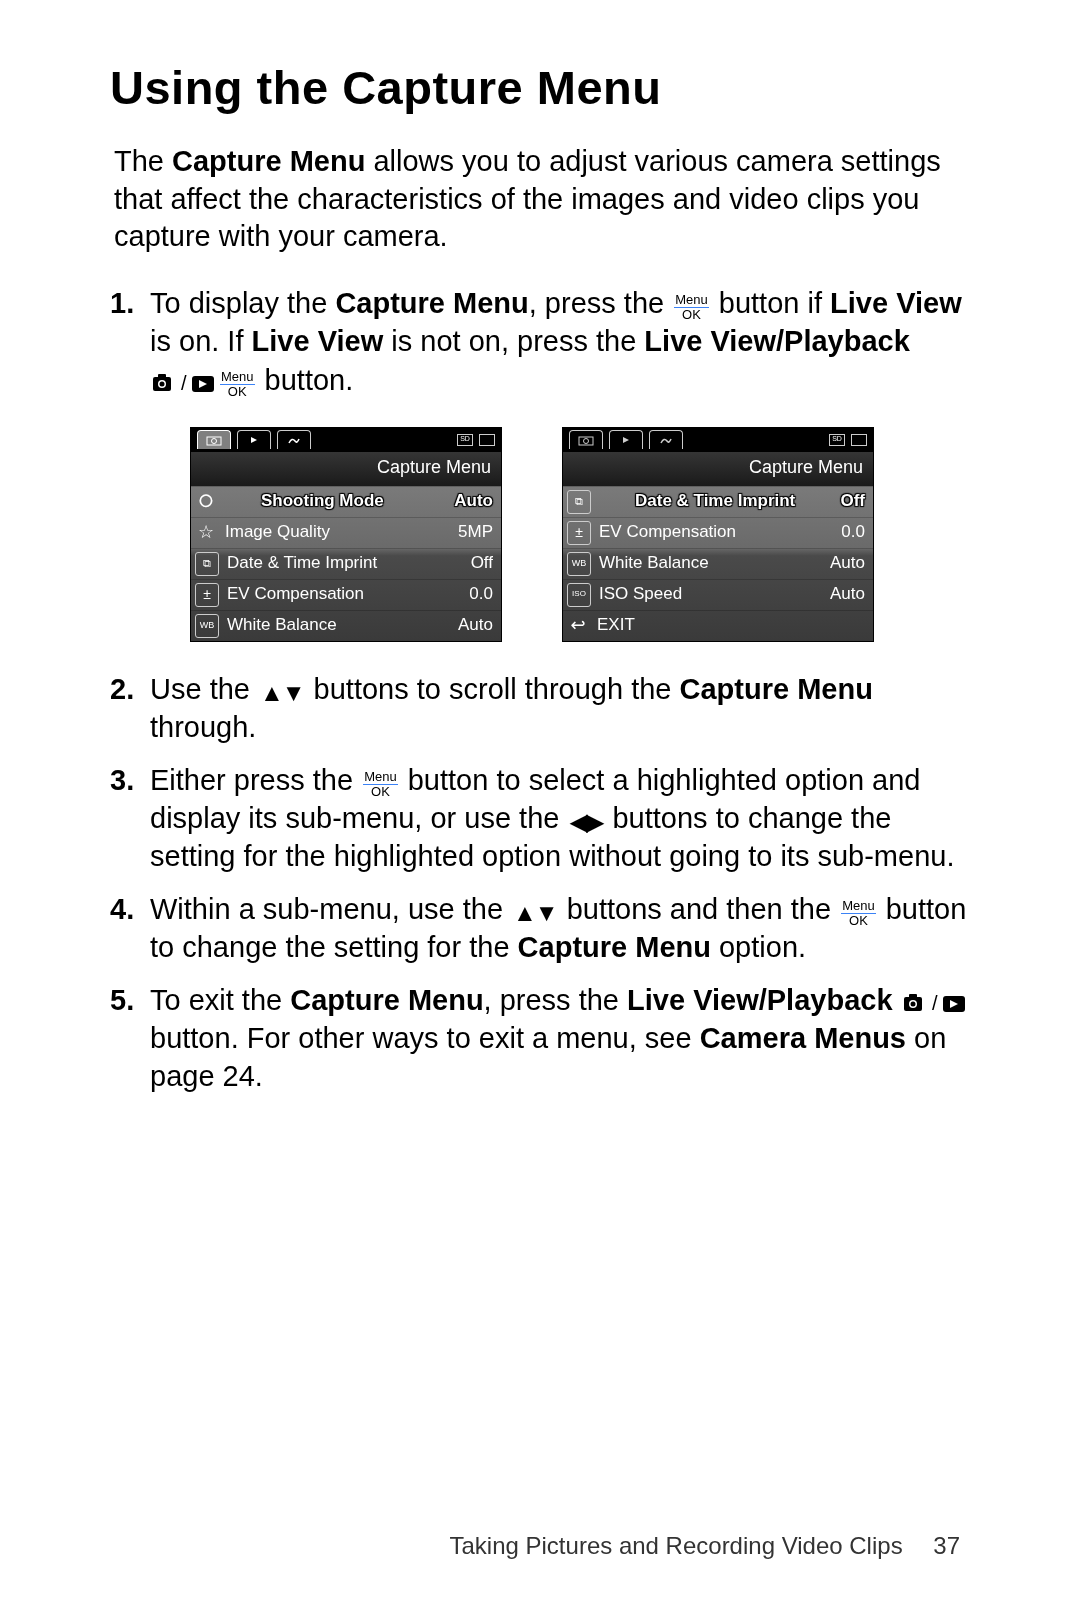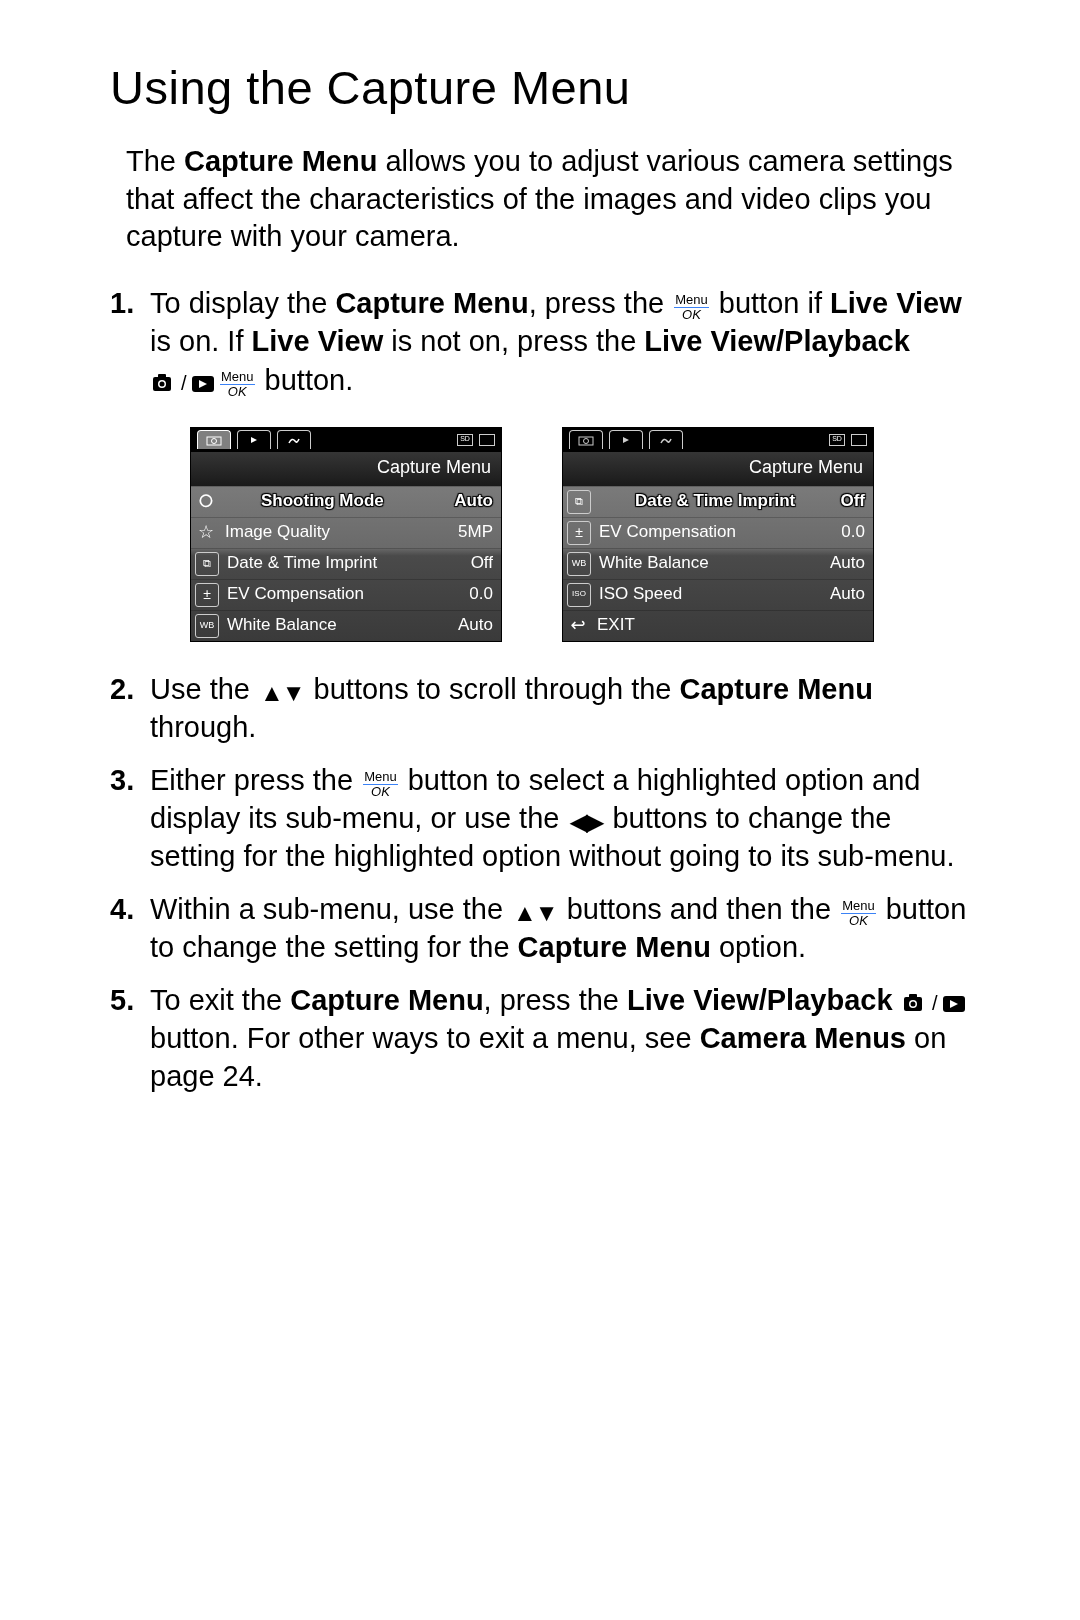--- a/index.html
+++ b/index.html
@@ -13,28 +13,28 @@
     box-sizing: border-box;
   }
   .page {
     padding: 60px 100px 50px 110px;
     box-sizing: border-box;
     position: relative;
     height: 100%;
   }
   h1 {
     font-size: 47px;
-    font-weight: 400;
+    font-weight: 700;
     margin: 0 0 28px 0;
     letter-spacing: 0.5px;
   }
   p.intro {
     font-size: 29px;
     line-height: 1.3;
-    margin: 0 0 28px 16px;
+    margin: 0 0 28px 4px;
     font-weight: 400;
   }
   .bold { font-weight: 700; }
   ol {
     margin: 0;
     padding: 0 0 0 40px;
     list-style: none;
     counter-reset: step;
   }
   ol > li {
@@ -59,21 +59,20 @@
     margin: 0 2px;
   }
   .icon-menuok .m-top {
     display: block;
     border-bottom: 1px solid #3b82f6;
     padding: 0 1px 1px 1px;
   }
   .icon-menuok .m-bot {
     display: block;
     padding-top: 1px;
-    font-style: italic;
   }
   .icon-cam-play {
     display: inline-block;
     vertical-align: -4px;
     margin: 0 2px;
   }
   .icon-cam-play svg { display: block; }
   .icon-updown, .icon-leftright {
     display: inline-block;
     vertical-align: -2px;
@@ -312,13 +311,17 @@
             <rect x="6" y="2" width="8" height="5" rx="1" fill="#000"></rect>
             <circle cx="10" cy="12" r="4" fill="#fff"></circle>
             <circle cx="10" cy="12" r="2.5" fill="#000"></circle>
             <text x="29" y="18" font-size="20" fill="#000" font-family="Arial">/</text>
             <rect x="40" y="4" width="22" height="16" rx="3" fill="#000"></rect>
             <polygon points="47,8 47,16 55,12" fill="#fff"></polygon>
           </svg></span><span> button. For other ways to exit a menu, see </span><span class="bold">Camera Menus</span><span> on page 24.</span>
     </li>
   </ol>
 
+  <div class="footer">
+    <span>Taking Pictures and Recording Video Clips</span>
+    <span class="pnum">37</span>
+  </div>
 </div>
 
 </body></html>

